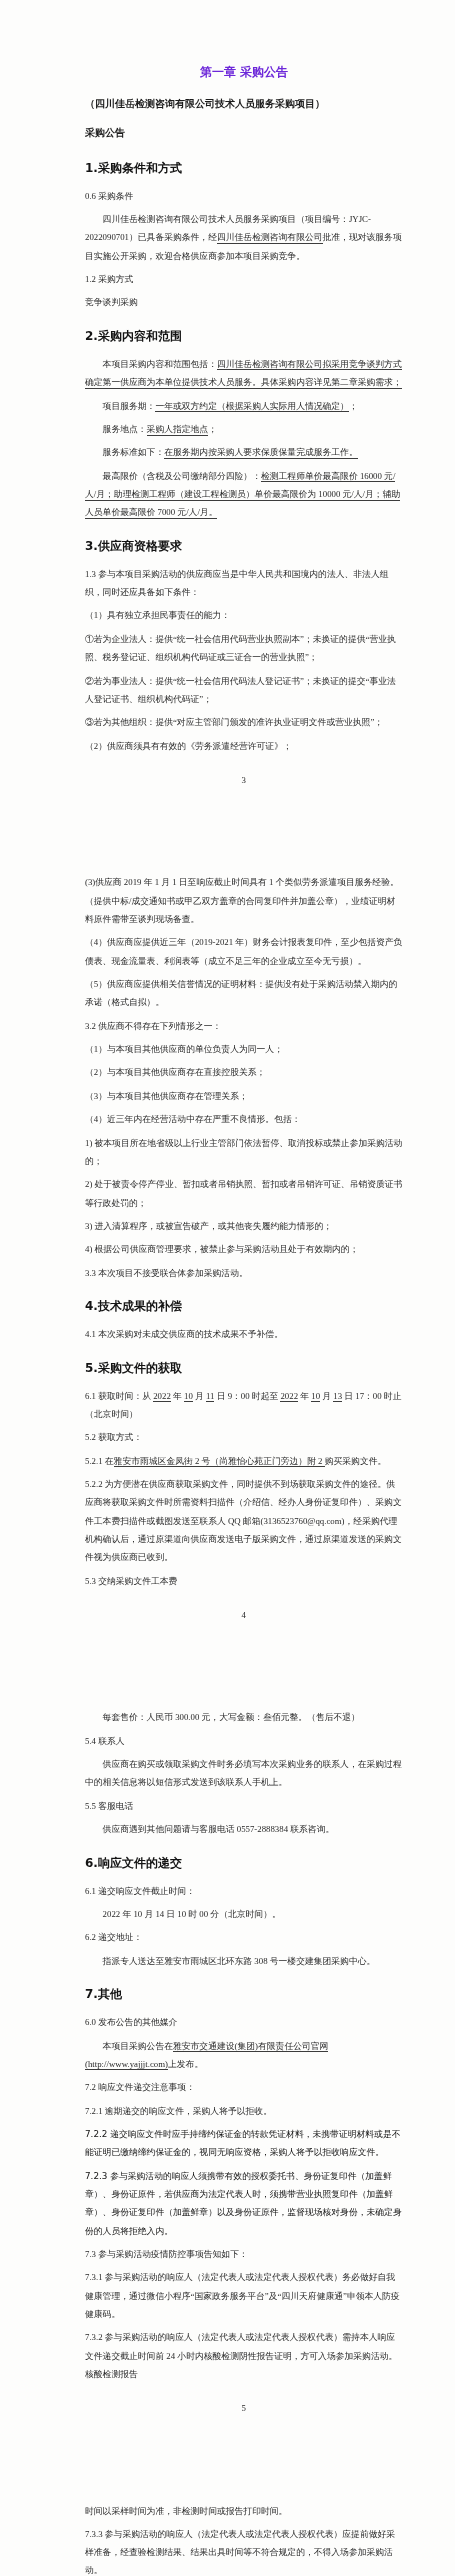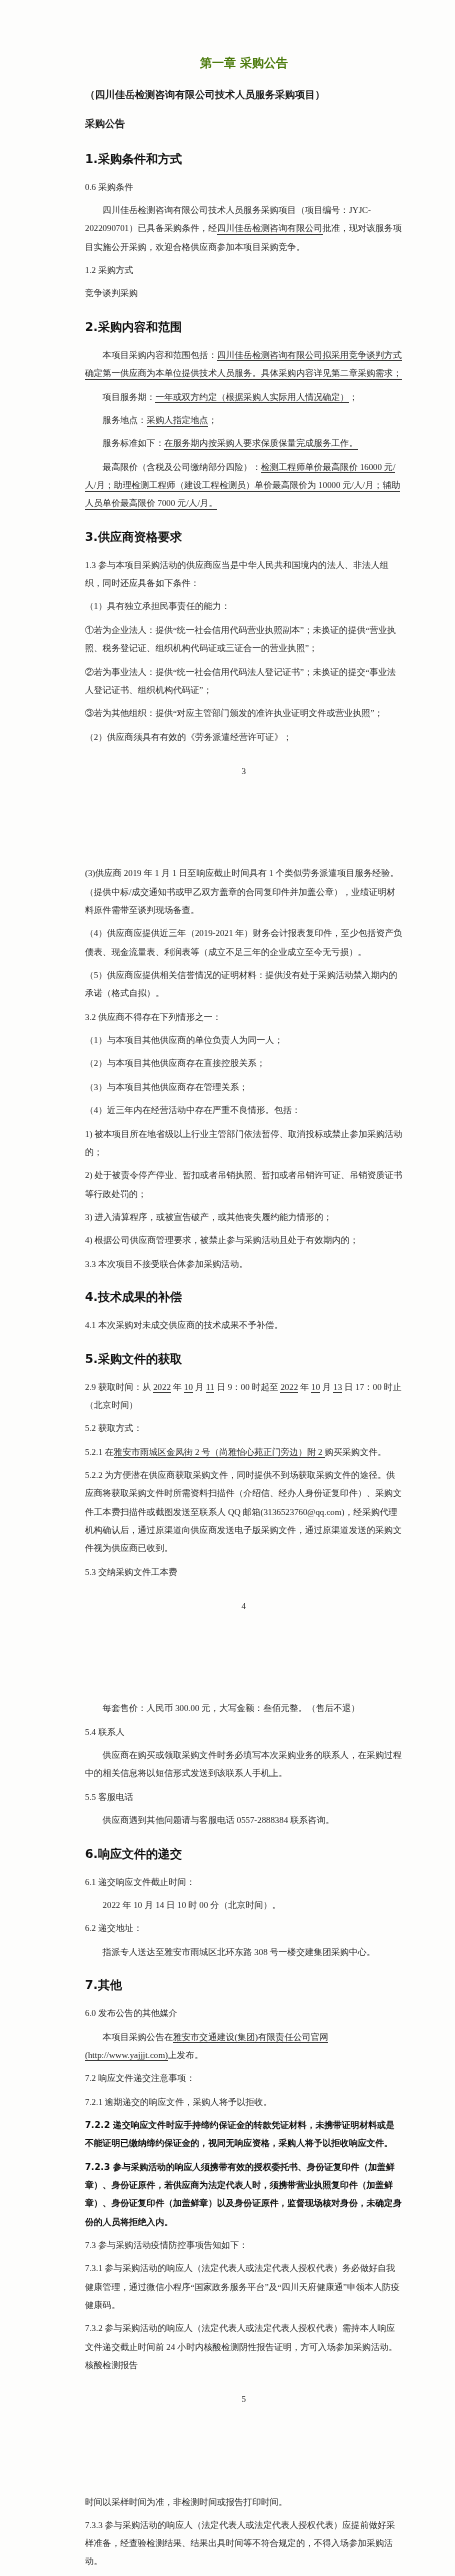--- a/index.html
+++ b/index.html
@@ -1,28 +1,28 @@
 <!DOCTYPE html>
 <html style="font-size:9px"><head>
 <meta charset="utf-8">
 <style>
   *{box-sizing:border-box}
   html,body{margin:0;padding:0}
   body{width:455px;background:#fbfbfa;color:#282828;
        font-family:"Liberation Serif","DejaVu Serif",serif;font-size:8.8px}
   .doc{width:455px;min-height:2576px;padding:48px 52px 23px 85px;background:#fdfdfc}
   .chapter{font-family:"DejaVu Sans","Liberation Sans",sans-serif;font-weight:bold;
-           font-size:12px;text-align:center;margin:3px 0 9px;color:#4d7c0f}
+           font-size:12px;text-align:center;margin:12px 0 9px;color:#6d28d9}
   .chapter2{font-family:"DejaVu Sans","Liberation Sans",sans-serif;font-weight:bold;
             font-size:10px;text-align:left;margin:0 0 8px;color:#1b1b1b}
   .h2{font-family:"DejaVu Sans","Liberation Sans",sans-serif;font-weight:bold;
       font-size:12px;margin:12.5px 0 5.7px;color:#141414}
   p{margin:0 0 5.1px;line-height:2.08}
   .indent{text-indent:2em}
-  .pb{font-family:"DejaVu Sans","Liberation Sans",sans-serif;font-weight:bold;color:#111}
+  .pb{font-family:"DejaVu Sans","Liberation Sans",sans-serif;font-weight:normal;color:#111}
   .u{border-bottom:0.6px solid #3c3c3c;padding-bottom:0.6px}
   .pagenum{text-align:center;margin:16px 0 0;letter-spacing:0.6px}
   .pggap{height:84px}
 </style>
 </head>
 <body>
 
 <div class="doc">
 
   <section class="page">
@@ -65,21 +65,21 @@
         <p class="p"><span>（3）与本项目其他供应商存在管理关系；</span></p>
         <p class="p"><span>（4）近三年内在经营活动中存在严重不良情形。包括：</span></p>
         <p class="p"><span>1) 被本项目所在地省级以上行业主管部门依法暂停、取消投标或禁止参加采购活动的；</span></p>
         <p class="p"><span>2) 处于被责令停产停业、暂扣或者吊销执照、暂扣或者吊销许可证、吊销资质证书等行政处罚的；</span></p>
         <p class="p"><span>3) 进入清算程序，或被宣告破产，或其他丧失履约能力情形的；</span></p>
         <p class="p"><span>4) 根据公司供应商管理要求，被禁止参与采购活动且处于有效期内的；</span></p>
         <p class="p"><span>3.3 本次项目不接受联合体参加采购活动。</span></p>
         <p class="h2"><span>4.技术成果的补偿</span></p>
         <p class="p"><span>4.1 本次采购对未成交供应商的技术成果不予补偿。</span></p>
         <p class="h2"><span>5.采购文件的获取</span></p>
-        <p class="p"><span>2.9 获取时间：从 </span><span class="u">2022</span><span> 年 </span><span class="u">10</span><span> 月 </span><span class="u">11</span><span> 日 9：00 时起至 </span><span class="u">2022</span><span> 年 </span><span class="u">10</span><span> 月 </span><span class="u">13</span><span> 日 17：00 时止（北京时间）</span></p>
+        <p class="p"><span>6.1 获取时间：从 </span><span class="u">2022</span><span> 年 </span><span class="u">10</span><span> 月 </span><span class="u">11</span><span> 日 9：00 时起至 </span><span class="u">2022</span><span> 年 </span><span class="u">10</span><span> 月 </span><span class="u">13</span><span> 日 17：00 时止（北京时间）</span></p>
         <p class="p"><span>5.2 获取方式：</span></p>
         <p class="p"><span>5.2.1 在</span><span class="u">雅安市雨城区金凤街 2 号（尚雅怡心苑正门旁边）附 2 </span><span>购买采购文件。</span></p>
         <p class="p"><span>5.2.2 为方便潜在供应商获取采购文件，同时提供不到场获取采购文件的途径。供应商将获取采购文件时所需资料扫描件（介绍信、经办人身份证复印件）、采购文件工本费扫描件或截图发送至联系人 QQ 邮箱(3136523760@qq.com)，经采购代理机构确认后，通过原渠道向供应商发送电子版采购文件，通过原渠道发送的采购文件视为供应商已收到。</span></p>
         <p class="p"><span>5.3 交纳采购文件工本费</span></p>
       </div>
     <p class="pagenum">4</p>
   </section>
 
   <div class="pggap"></div>
 

